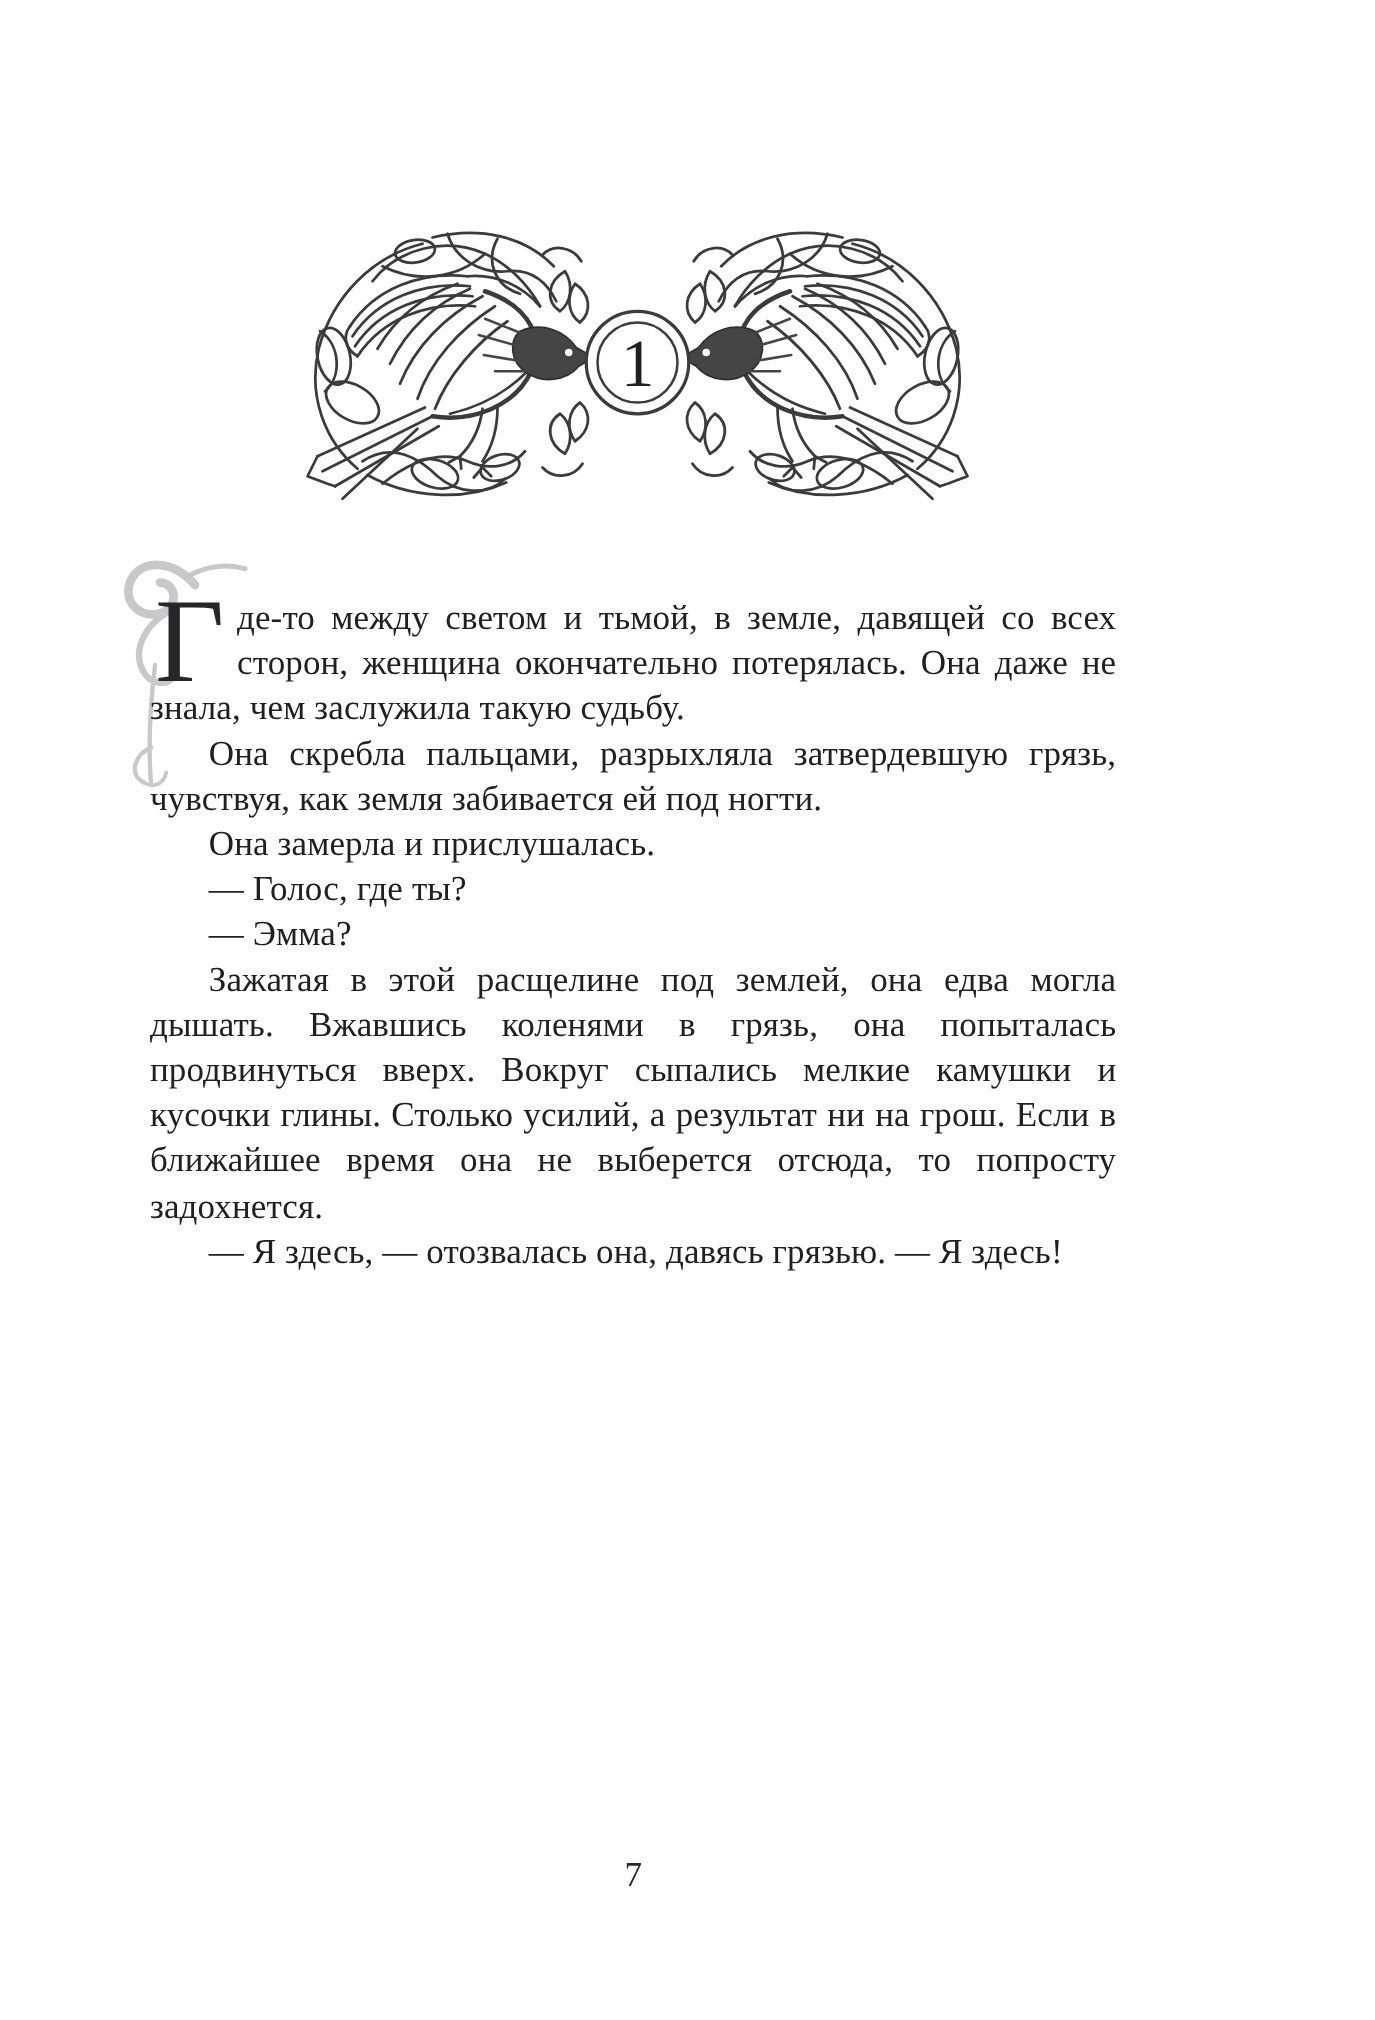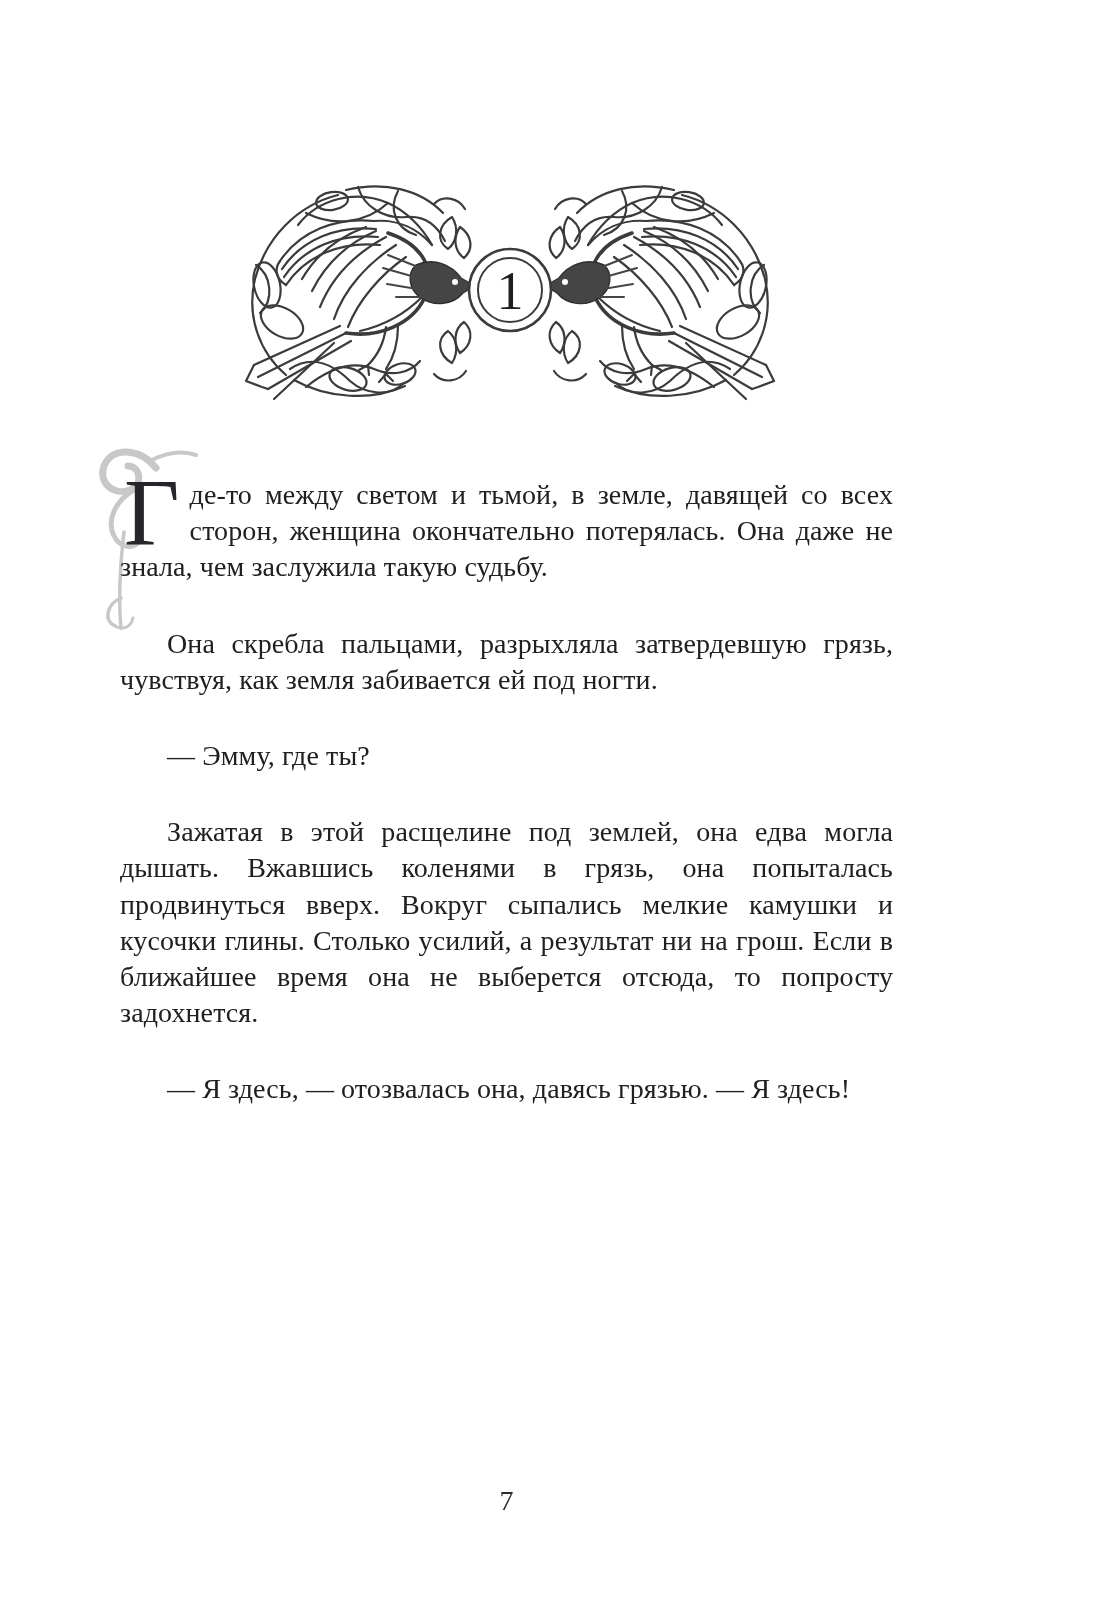--- a/index.html
+++ b/index.html
@@ -18,21 +18,21 @@
   .flourish{
     position:absolute;left:94px;top:438px;width:110px;height:205px;z-index:0;
   }
   .textblock{
     position:absolute;left:120px;top:477px;width:773px;z-index:1;
     font-size:28px;line-height:36.2px;
     text-align:justify;
     letter-spacing:0.1px;
   }
   .textblock p{margin:0;padding:0;}
-  .textblock p.indent{text-indent:47px;margin-top:40px;}
+  .textblock p.indent{text-indent:47px;}
   .dropcap{
     float:left;
     font-size:96px;line-height:72.4px;
     margin:0 10px 0 4px;
     color:#26262a;
   }
   .page-number{
     position:absolute;left:120px;top:1485px;width:773px;
     text-align:center;font-size:28px;color:#2a2a30;
   }
@@ -122,20 +122,22 @@
       <path d="M 40 52 C 22 62 12 82 20 98 C 26 110 40 112 46 102" stroke-width="5"></path>
       <path d="M 30 94 C 26 128 24 158 27 190" stroke-width="3.5"></path>
       <path d="M 27 160 C 13 166 9 182 21 188" stroke-width="3.5"></path>
       <path d="M 21 188 C 29 193 37 189 39 180" stroke-width="3"></path>
     </g>
   </svg>
 
   <div class="textblock" id="paragraphs">
       <p><span class="dropcap">Г</span>де-то между светом и тьмой, в земле, давящей со всех сторон, женщина окончательно потерялась. Она даже не знала, чем заслужила такую судьбу.</p>
       <p class="indent">Она скребла пальцами, разрыхляла затвердевшую грязь, чув­ствуя, как земля забивается ей под ногти.</p>
-      <p class="indent">— Эмму, где ты?</p>
+      <p class="indent">Она замерла и прислушалась.</p>
+      <p class="indent">— Голос, где ты?</p>
+      <p class="indent">— Эмма?</p>
       <p class="indent">Зажатая в этой расщелине под землей, она едва могла дышать. Вжавшись коленями в грязь, она попыталась продвинуться вверх. Вокруг сыпались мелкие камушки и кусочки глины. Столько усилий, а результат ни на грош. Если в ближайшее время она не выберется отсюда, то попросту задохнется.</p>
       <p class="indent">— Я здесь, — отозвалась она, давясь грязью. — Я здесь!</p>
     </div>
 
   <div class="page-number">7</div>
 
 </div>
 
 </body></html>

